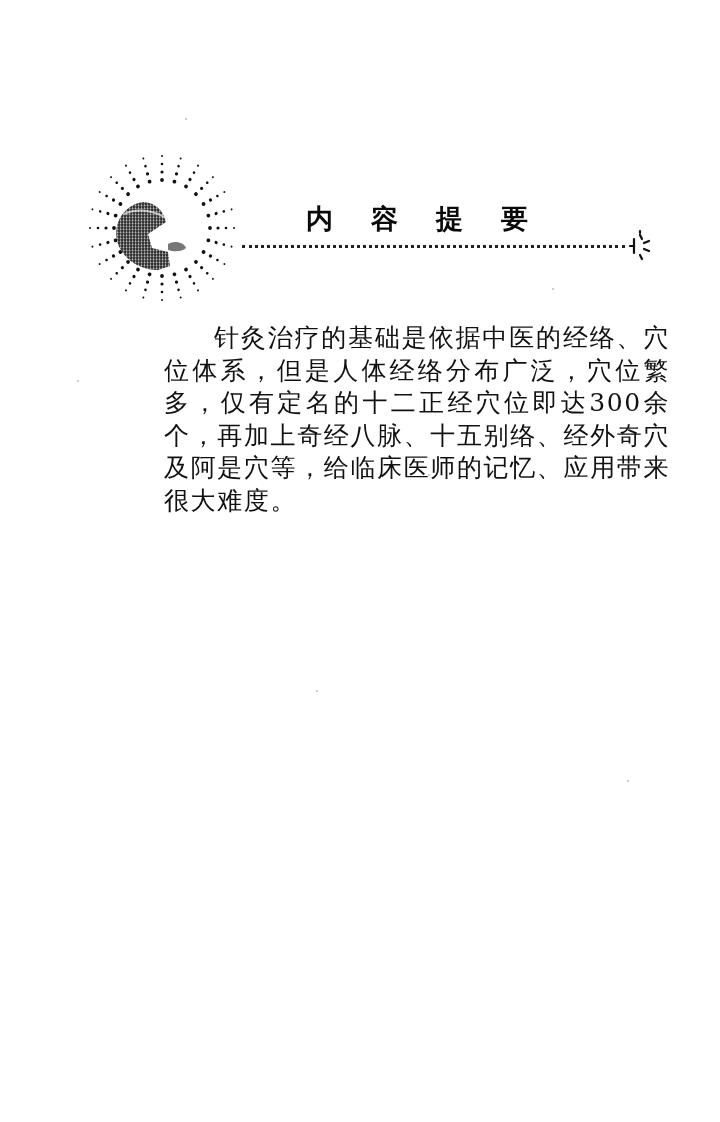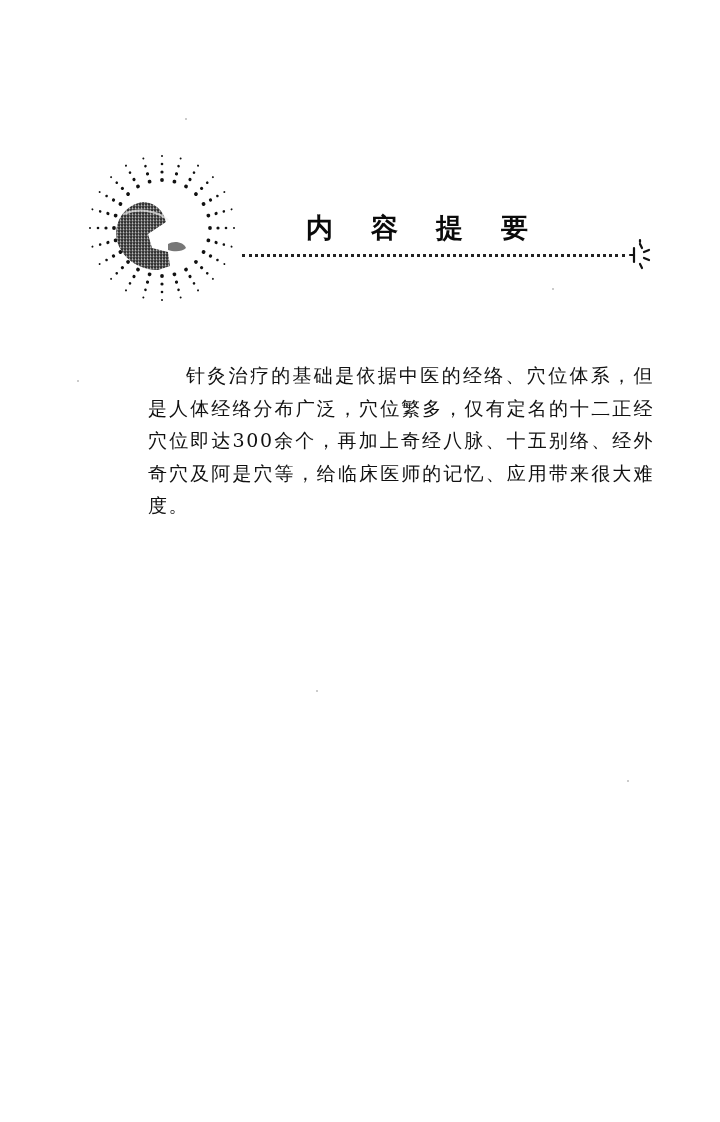--- a/index.html
+++ b/index.html
@@ -24,21 +24,21 @@
     .emblem {
       position: absolute;
       left: 82px;
       top: 148px;
       width: 160px;
       height: 160px;
     }
     .title-wrap {
       position: absolute;
       left: 240px;
-      top: 204px;
+      top: 195px;
       width: 440px;
       height: 80px;
     }
     .title {
       position: absolute;
       left: 66px;
       top: 6px;
       font-family: "DejaVu Sans", "Liberation Sans", sans-serif;
       font-weight: bold;
       font-size: 27px;
@@ -56,28 +56,27 @@
     }
     .spark {
       position: absolute;
       left: 388px;
       top: 34px;
       width: 30px;
       height: 34px;
     }
     .body-text {
       position: absolute;
-      left: 148px;
+      left: 164px;
       top: 322px;
       width: 506px;
-      font-size: 19px;
+      font-size: 25px;
       line-height: 32.6px;
       text-align: justify;
       letter-spacing: 1.6px;
-      margin-top: 37px;
     }
     .body-text p {
       margin: 0;
       text-indent: 2em;
     }
     .speck {
       position: absolute;
       width: 2px; height: 2px;
       background: #bbb;
       border-radius: 1px;

